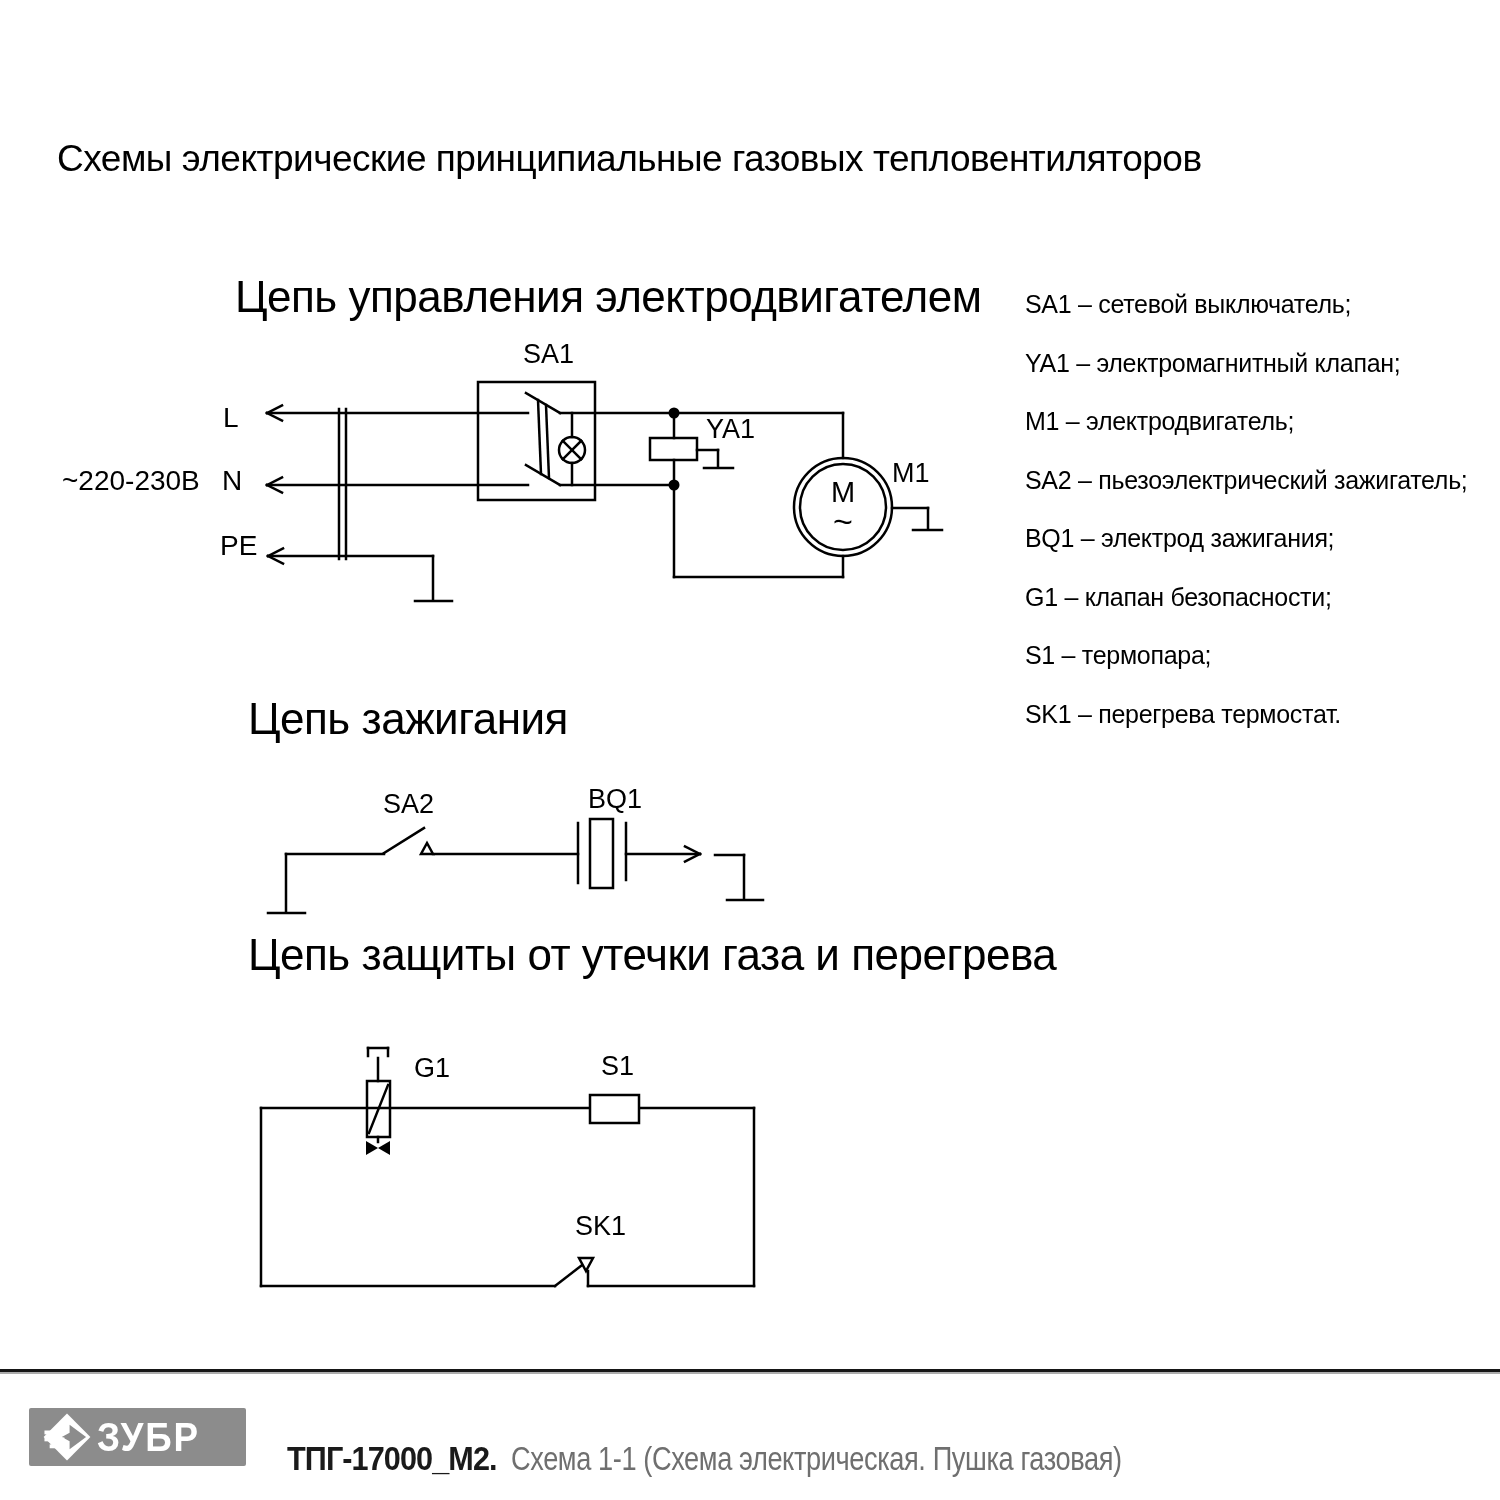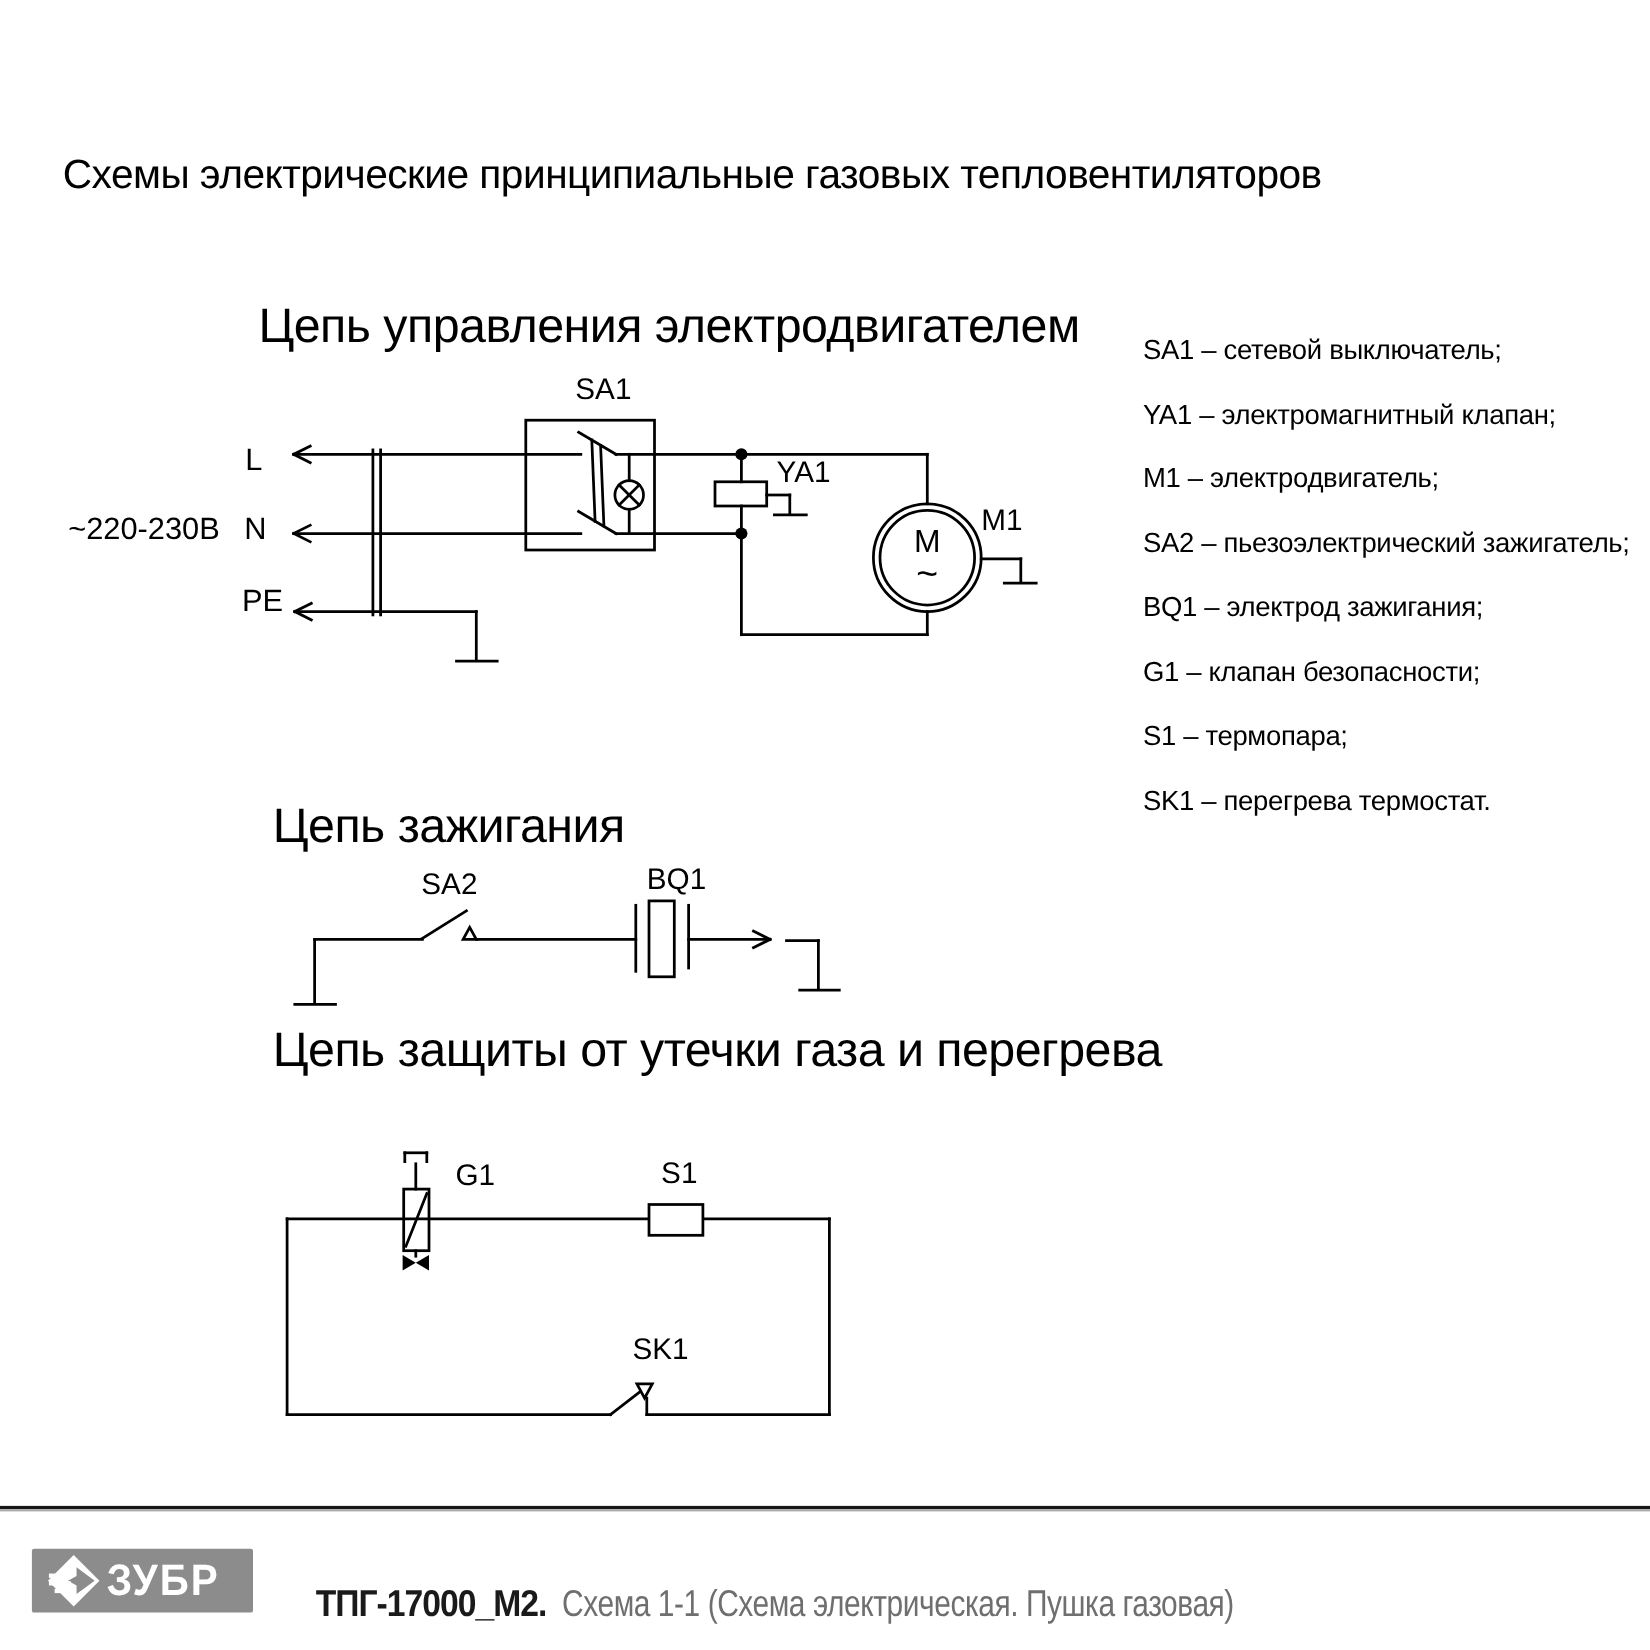--- a/index.html
+++ b/index.html
@@ -4,30 +4,30 @@
 <style>
   html,body{margin:0;padding:0;}
   body{
     width:1500px;height:1500px;position:relative;background:#fff;
     font-family:"Liberation Sans",sans-serif;color:#000;overflow:hidden;
   }
   .abs{position:absolute;}
   .doc-title{left:57px;top:138px;font-size:37px;letter-spacing:-.5px;white-space:nowrap;}
   .sec-title{font-size:44px;letter-spacing:-.5px;white-space:nowrap;}
   #sec1{left:235px;top:272px;}
-  #sec2{left:248px;top:726px;}
+  #sec2{left:248px;top:694px;}
   #sec3{left:248px;top:930px;}
   .legend{left:1025px;top:289px;font-size:25px;letter-spacing:-.3px;}
-  .legend ul{list-style:none;margin:14px;padding:0;}
+  .legend ul{list-style:none;margin:0;padding:0;}
   .legend li{height:58.5px;line-height:30px;white-space:nowrap;}
   svg text{font-family:"Liberation Sans",sans-serif;fill:#000;}
   .divider-dark{left:0;top:1369px;width:1500px;height:3px;background:#161616;}
   .divider-light{left:0;top:1372px;width:1500px;height:2px;background:#ababab;}
   .logo{
-    left:29px;top:1408px;width:201px;height:58px;background:#8c8c8c;border-radius:2px;
+    left:29px;top:1408px;width:217px;height:58px;background:#8c8c8c;border-radius:2px;
     display:flex;align-items:center;
   }
   .logo-icon{margin-left:12px;width:52px;height:52px;flex:0 0 auto;}
   .logo-text{
     color:#fff;font-weight:bold;font-size:40px;letter-spacing:2px;margin-left:4px;
     line-height:58px;transform:scaleX(.92);transform-origin:left center;display:inline-block;
   }
   .footer-line{left:287px;top:1436px;font-size:34px;white-space:nowrap;line-height:44px;}
   .footer-model{
     font-weight:bold;color:#1a1a1a;display:inline-block;

